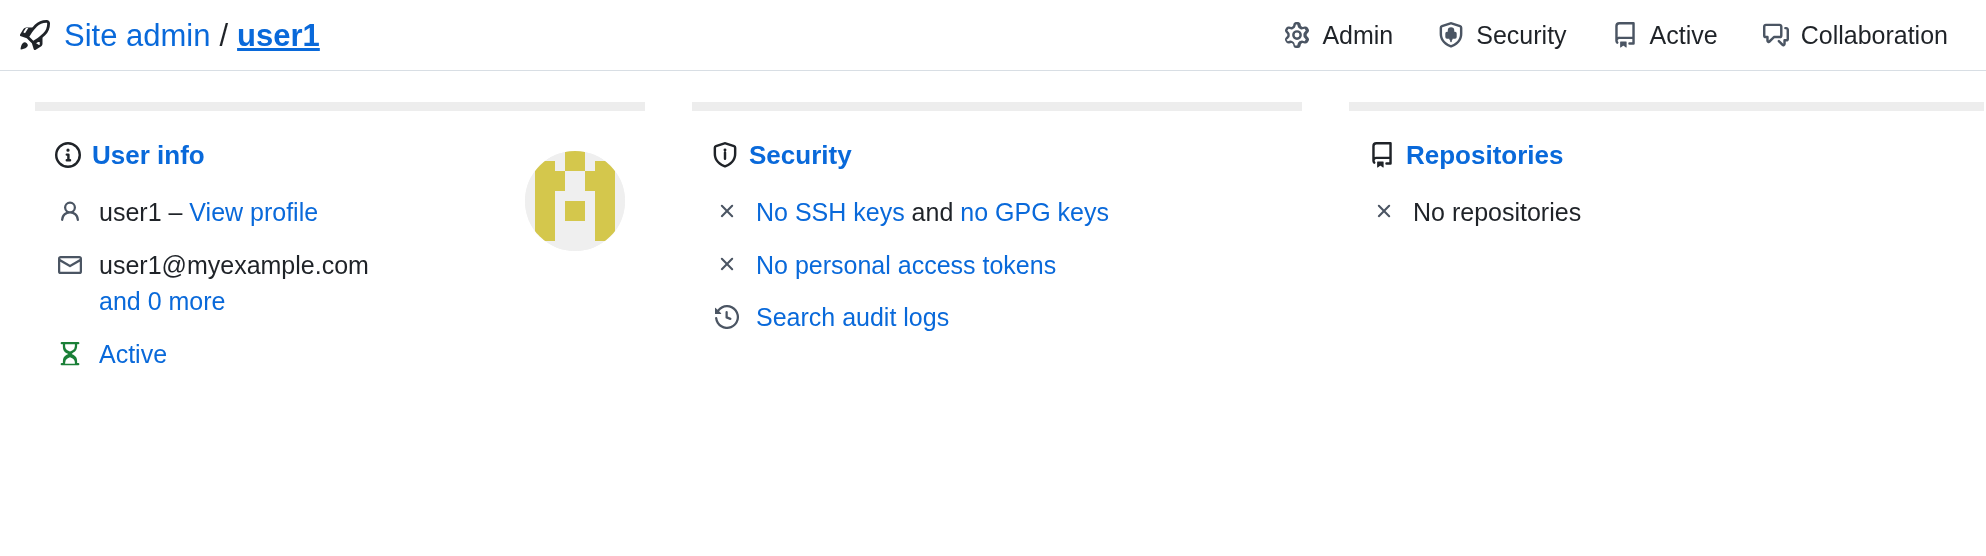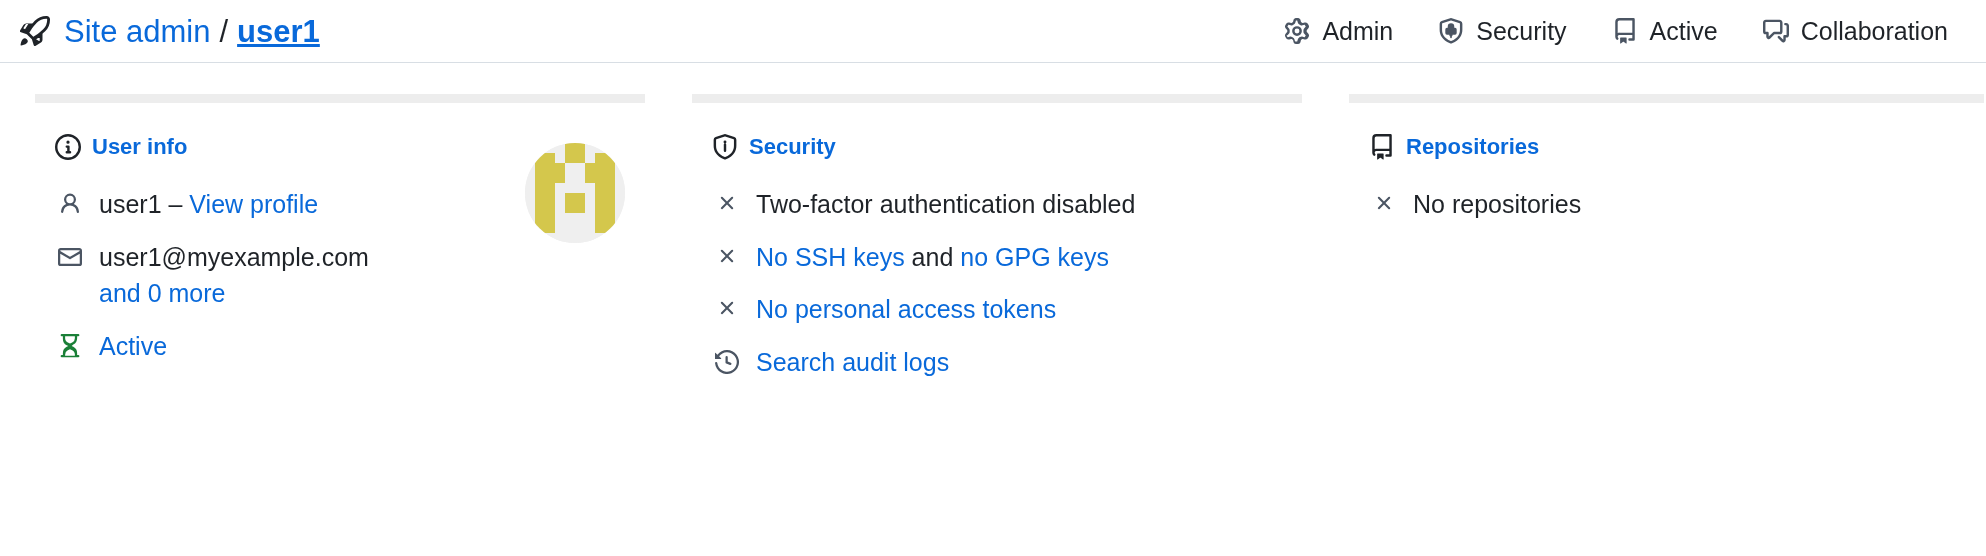--- a/index.html
+++ b/index.html
@@ -10,21 +10,21 @@
     width: 1986px;
     height: 556px;
     background: #ffffff;
     font-family: "Liberation Sans", sans-serif;
     -webkit-font-smoothing: antialiased;
   }
 
   
   .site-header {
     position: relative;
-    height: 63px;
+    height: 71px;
     border-bottom: 1px solid #d8dee4;
     display: flex;
     align-items: center;
     justify-content: space-between;
     padding: 0 38px 0 20px;
     background: #ffffff;
   }
   .brand {
     display: flex;
     align-items: center;
@@ -113,21 +113,21 @@
     gap: 11px;
     margin: 0 0 18px 20px;
   }
   .card-title .title-icon {
     display: inline-flex;
     align-items: center;
     color: #1f2328;
   }
   .card-title-text {
     color: #0969da;
-    font-size: 22px;
+    font-size: 26px;
     font-weight: 700;
     line-height: 1;
   }
 
   .info-list {
     list-style: none;
     margin: 0;
     padding: 0;
   }
   .info-row {
@@ -313,28 +313,20 @@
         <span class="title-icon">
           <svg width="26" height="26" viewBox="0 0 16 16" fill="currentColor" aria-hidden="true">
             <path d="M7.467.133a1.748 1.748 0 0 1 1.066 0l5.25 1.68A1.75 1.75 0 0 1 15 3.48V7c0 1.566-.32 3.182-1.303 4.682-.983 1.498-2.585 2.813-5.032 3.855a1.704 1.704 0 0 1-1.33 0c-2.447-1.042-4.049-2.357-5.032-3.855C1.32 10.182 1 8.566 1 7V3.48a1.75 1.75 0 0 1 1.217-1.667Zm.61 1.429a.25.25 0 0 0-.153 0l-5.25 1.68a.25.25 0 0 0-.174.238V7c0 1.358.275 2.666 1.057 3.86.784 1.194 2.121 2.34 4.366 3.297a.2.2 0 0 0 .154 0c2.245-.956 3.582-2.104 4.366-3.298C13.225 9.666 13.5 8.36 13.5 7V3.48a.251.251 0 0 0-.174-.237l-5.25-1.68ZM8.75 10.25a.75.75 0 0 1-1.5 0V6.5a.75.75 0 0 1 1.5 0ZM8 4a.9.9 0 1 1 0 1.8A.9.9 0 0 1 8 4Z"></path>
           </svg>
         </span>
         <span class="card-title-text">Security</span>
       </div>
 
       <ul class="info-list">
 
-        <li class="info-row">
-          <span class="row-icon">
-            <svg width="22" height="22" viewBox="0 0 16 16" fill="currentColor" aria-hidden="true">
-              <path d="M3.72 3.72a.75.75 0 0 1 1.06 0L8 6.94l3.22-3.22a.749.749 0 0 1 1.275.326.749.749 0 0 1-.215.734L9.06 8l3.22 3.22a.749.749 0 0 1-.326 1.275.749.749 0 0 1-.734-.215L8 9.06l-3.22 3.22a.751.751 0 0 1-1.042-.018.751.751 0 0 1-.018-1.042L6.94 8 3.72 4.78a.75.75 0 0 1 0-1.06Z"></path>
-            </svg>
-          </span>
-          <span class="row-text">Two-factor authentication disabled</span>
-        </li>
 
         <li class="info-row">
           <span class="row-icon">
             <svg width="22" height="22" viewBox="0 0 16 16" fill="currentColor" aria-hidden="true">
               <path d="M3.72 3.72a.75.75 0 0 1 1.06 0L8 6.94l3.22-3.22a.749.749 0 0 1 1.275.326.749.749 0 0 1-.215.734L9.06 8l3.22 3.22a.749.749 0 0 1-.326 1.275.749.749 0 0 1-.734-.215L8 9.06l-3.22 3.22a.751.751 0 0 1-1.042-.018.751.751 0 0 1-.018-1.042L6.94 8 3.72 4.78a.75.75 0 0 1 0-1.06Z"></path>
             </svg>
           </span>
           <span class="row-text">
             <a class="row-link" href="#">No SSH keys</a><span> and </span><a class="row-link" href="#">no GPG keys</a>
           </span>

